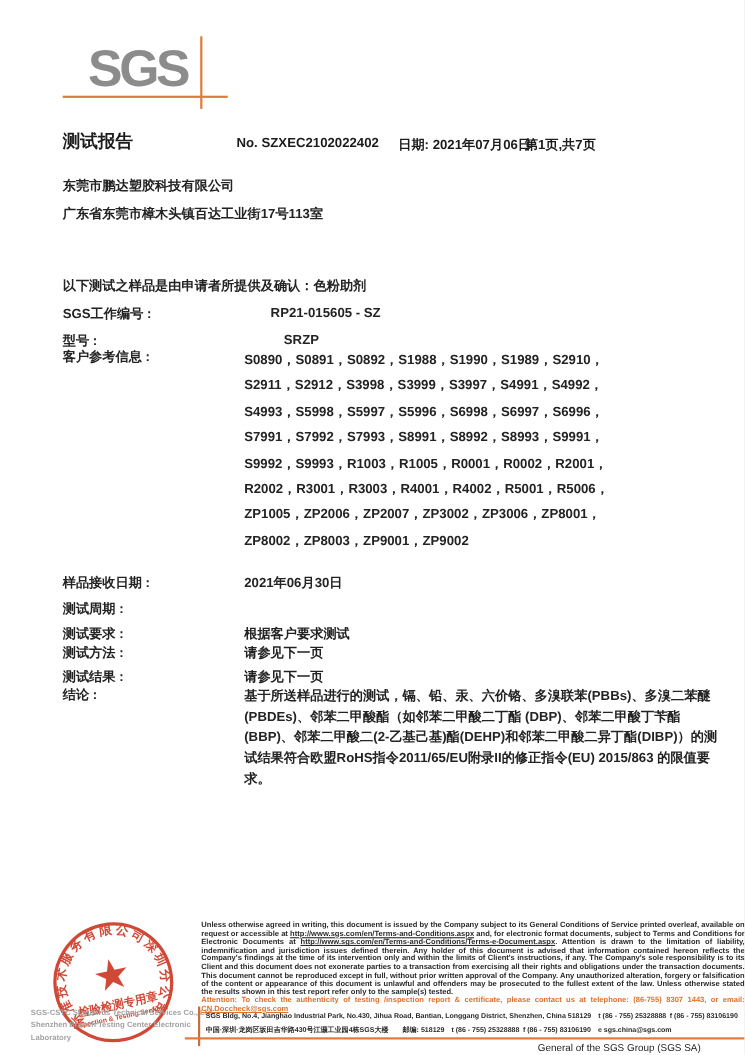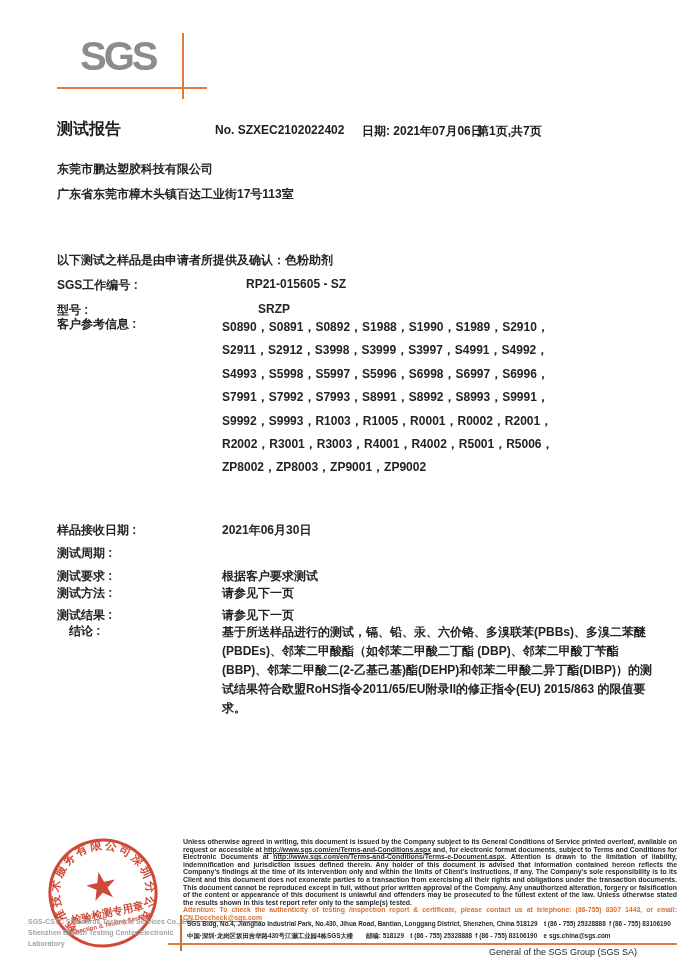--- a/index.html
+++ b/index.html
@@ -6,21 +6,21 @@
   html,body { background:#e9e9e9; }
   .page {
     position:relative; width:677px; height:959px; margin:0 auto;
     background:#ffffff; overflow:hidden;
     font-family:"Liberation Sans","DejaVu Sans",sans-serif;
     color:#222;
   }
   
   .logo-text {
     position:absolute; left:80px; top:34px;
-    font-size:40px; font-weight:bold; letter-spacing:-3px; color:#8c8c8c;
+    font-size:47px; font-weight:bold; letter-spacing:-3px; color:#8c8c8c;
     font-family:"Liberation Sans","DejaVu Sans",sans-serif;
   }
   .logo-hline { position:absolute; left:57px; top:87px; width:150px; height:2px; background:#e07b39; }
   .logo-vline { position:absolute; left:182px; top:33px; width:2px; height:66px; background:#e07b39; }
   
   .title { position:absolute; left:57px; top:119px; font-size:16px; font-weight:bold; color:#1c1c1c; }
   .hmeta { position:absolute; top:123px; font-size:12px; font-weight:bold; color:#1c1c1c; white-space:nowrap; }
   
   .btxt { position:absolute; font-size:12px; font-weight:bold; color:#232323; white-space:nowrap; }
   .lbl  { left:57px; }
@@ -83,38 +83,39 @@
   <div class="btxt val" style="top:302px;margin-left:36px;">SRZP</div>
 
   <div class="btxt lbl" style="top:316px;">客户参考信息 :</div>
   <div class="reflines">
       <div>S0890，S0891，S0892，S1988，S1990，S1989，S2910，</div>
       <div>S2911，S2912，S3998，S3999，S3997，S4991，S4992，</div>
       <div>S4993，S5998，S5997，S5996，S6998，S6997，S6996，</div>
       <div>S7991，S7992，S7993，S8991，S8992，S8993，S9991，</div>
       <div>S9992，S9993，R1003，R1005，R0001，R0002，R2001，</div>
       <div>R2002，R3001，R3003，R4001，R4002，R5001，R5006，</div>
+      <div>ZP1005，ZP2006，ZP2007，ZP3002，ZP3006，ZP8001，</div>
       <div>ZP8002，ZP8003，ZP9001，ZP9002</div>
     </div>
 
   <div class="btxt lbl" style="top:522px;">样品接收日期 :</div>
   <div class="btxt val" style="top:522px;">2021年06月30日</div>
 
   <div class="btxt lbl" style="top:545px;">测试周期 :</div>
 
   <div class="btxt lbl" style="top:568px;">测试要求 :</div>
   <div class="btxt val" style="top:568px;">根据客户要求测试</div>
 
   <div class="btxt lbl" style="top:585px;">测试方法 :</div>
   <div class="btxt val" style="top:585px;">请参见下一页</div>
 
   <div class="btxt lbl" style="top:607px;">测试结果 :</div>
   <div class="btxt val" style="top:607px;">请参见下一页</div>
 
-  <div class="btxt lbl" style="top:623px;margin-left:12px;">结论 :</div>
+  <div class="btxt lbl" style="top:623px;">结论 :</div>
   <div class="conclusion">基于所送样品进行的测试，镉、铅、汞、六价铬、多溴联苯(PBBs)、多溴二苯醚(PBDEs)、邻苯二甲酸酯（如邻苯二甲酸二丁酯 (DBP)、邻苯二甲酸丁苄酯(BBP)、邻苯二甲酸二(2-乙基己基)酯(DEHP)和邻苯二甲酸二异丁酯(DIBP)）的测试结果符合欧盟RoHS指令2011/65/EU附录II的修正指令(EU) 2015/863 的限值要求。</div>
 
   <svg class="stamp" width="146" height="128" viewBox="0 0 146 128">
     <defs>
       <path id="ringPath" d="M 73,62 m -44,0 a 44,44 0 1,1 88,0 a 44,44 0 1,1 -88,0"></path>
     </defs>
     <g transform="rotate(-12 73 62)">
       <circle cx="73" cy="62" r="53" fill="none" stroke="#cc3a26" stroke-width="3"></circle>
       <text transform="rotate(-42 73 62)" font-size="11.5" font-weight="bold" fill="#cc3a26" letter-spacing="2.5">
         <textPath href="#ringPath">标准技术服务有限公司深圳分公司</textPath>

